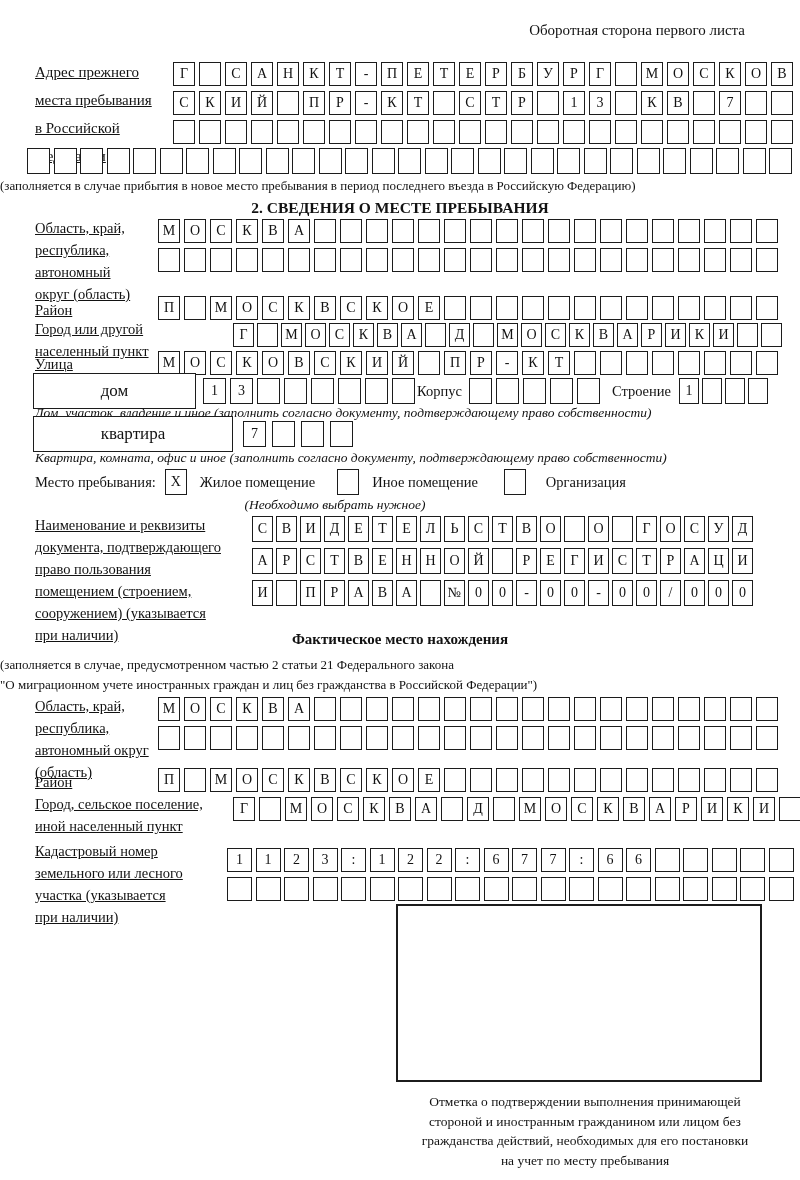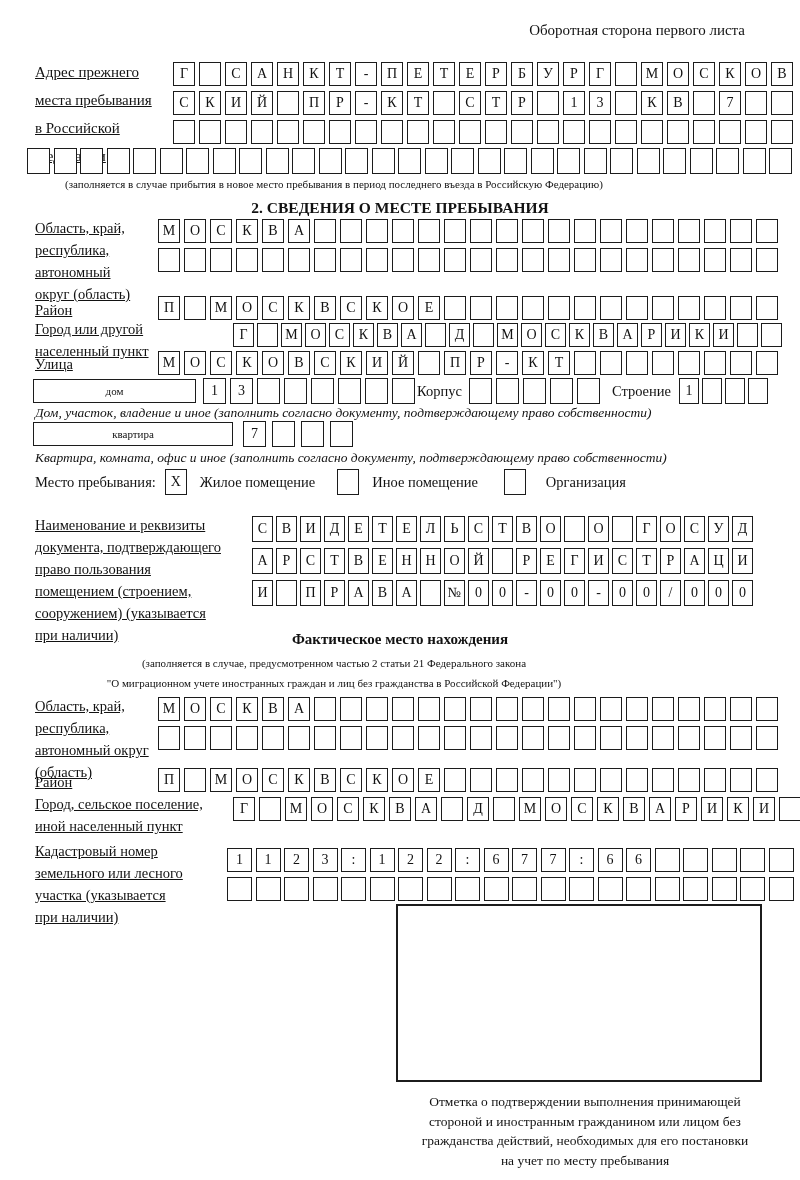--- a/index.html
+++ b/index.html
@@ -5,25 +5,25 @@
   html,body{margin:0;padding:0;background:#fff;}
   .page{position:relative;width:800px;height:1180px;background:#ffffff;overflow:hidden;
         font-family:"Liberation Serif","DejaVu Serif",serif;color:#121212;}
   .hdr-note{position:absolute;top:22px;right:55px;font-size:15px;}
   .label{position:absolute;font-size:14.5px;line-height:22px;text-decoration:underline;}
   .label.big{line-height:28px;font-size:15px;}
   .cellrow{position:absolute;display:flex;gap:4px;}
   .cell{flex:none;width:var(--cw,22px);height:var(--ch,24px);border:1.7px solid #1c1c1c;
         box-sizing:border-box;display:flex;align-items:center;justify-content:center;
         font-size:14px;line-height:1;background:#fff;}
-  .centernote{position:absolute;left:0;width:668px;text-align:center;font-size:11px;}
+  .centernote{position:absolute;left:0;width:668px;font-size:13px;}
   .sectitle{position:absolute;left:0;width:800px;text-align:center;font-weight:bold;font-size:15.5px;}
   .hrow{position:absolute;display:flex;align-items:center;}
-  .widebox{flex:none;border:1.7px solid #1c1c1c;box-sizing:border-box;height:24px;
-           display:flex;align-items:center;justify-content:center;font-size:11px;background:#fff;}
+  .widebox{flex:none;border:1.7px solid #1c1c1c;box-sizing:border-box;height:36px;
+           display:flex;align-items:center;justify-content:center;font-size:17px;background:#fff;}
   .inlinecells{display:flex;gap:4px;position:static;}
   .flabel{font-size:14.5px;white-space:nowrap;}
   .chk{flex:none;width:22px;height:26px;border:1.7px solid #1c1c1c;box-sizing:border-box;
        display:flex;align-items:center;justify-content:center;font-size:14px;background:#fff;}
   .caption{position:absolute;font-size:13.5px;font-style:italic;}
   .stampbox{position:absolute;border:2px solid #1c1c1c;box-sizing:border-box;background:#fff;}
   .stampcaption{position:absolute;text-align:center;font-size:13.5px;line-height:19.5px;}
 </style>
 </head>
 <body>
@@ -343,20 +343,21 @@
 
   <div class="hrow" style="left:35px;top:468px;height:28px">
     <div class="flabel">Место пребывания:</div>
     <div class="chk" style="margin-left:9px">X</div>
     <div class="flabel" style="margin-left:13px">Жилое помещение</div>
     <div class="chk" style="margin-left:22px"></div>
     <div class="flabel" style="margin-left:13px">Иное помещение</div>
     <div class="chk" style="margin-left:26px"></div>
     <div class="flabel" style="margin-left:20px">Организация</div>
   </div>
+  <div class="caption" style="left:35px;top:497px;width:600px;text-align:center">(Необходимо выбрать нужное)</div>
 
   <div class="label" style="left:35px;top:514px">
     <div>Наименование и реквизиты</div>
     <div>документа, подтверждающего</div>
     <div>право пользования</div>
     <div>помещением (строением,</div>
     <div>сооружением) (указывается</div>
     <div>при наличии)</div>
   </div>
   <div class="cellrow" style="left:252px;top:516px;--cw:21px;--ch:26px;gap:3px">

